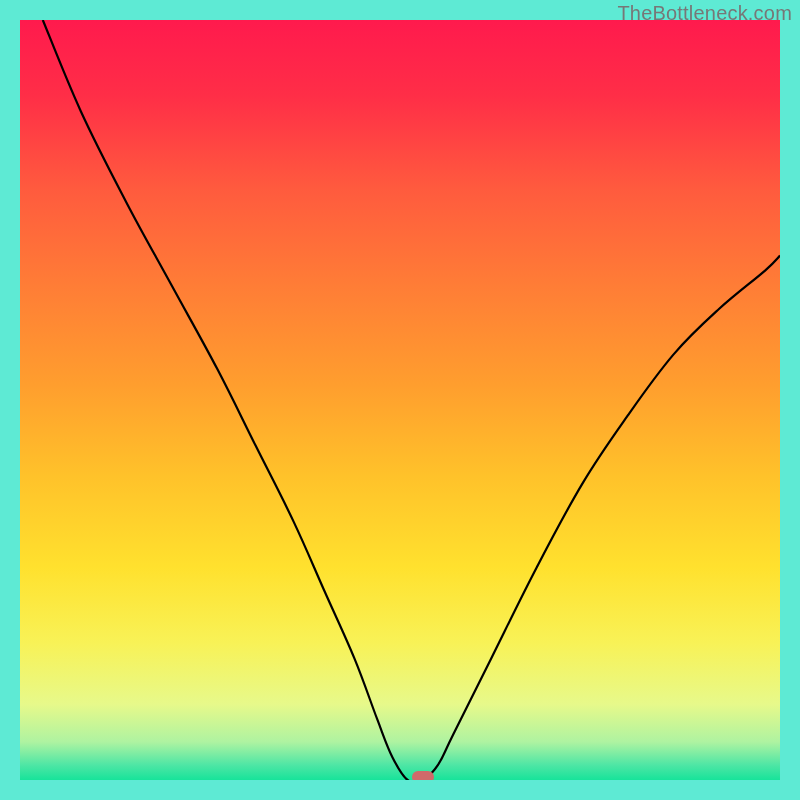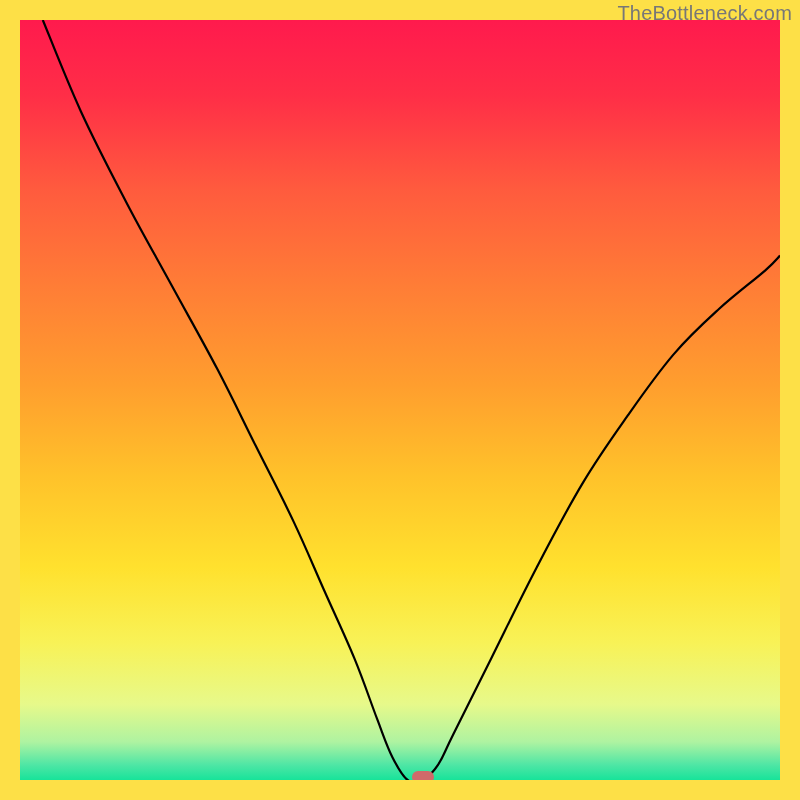--- a/index.html
+++ b/index.html
@@ -10,21 +10,21 @@
     background: #000;
     overflow: hidden;
     font-family: Arial, Helvetica, sans-serif;
   }
   .frame {
     position: absolute;
     left: 0;
     top: 0;
     width: 800px;
     height: 800px;
-    background: #fde047;
+    background: #5eead4;
   }
   .plot-area {
     position: absolute;
     left: 20px;
     top: 20px;
     width: 760px;
     height: 760px;
     overflow: hidden;
   }
   .gradient-bg {

